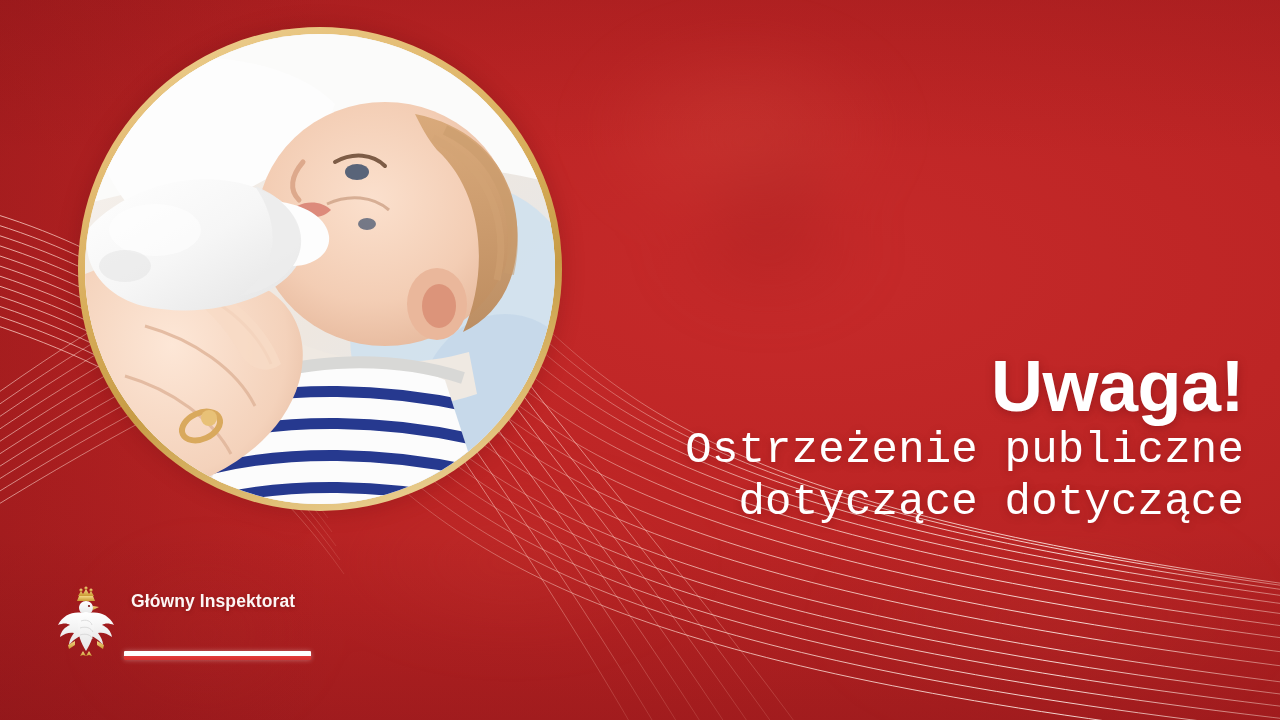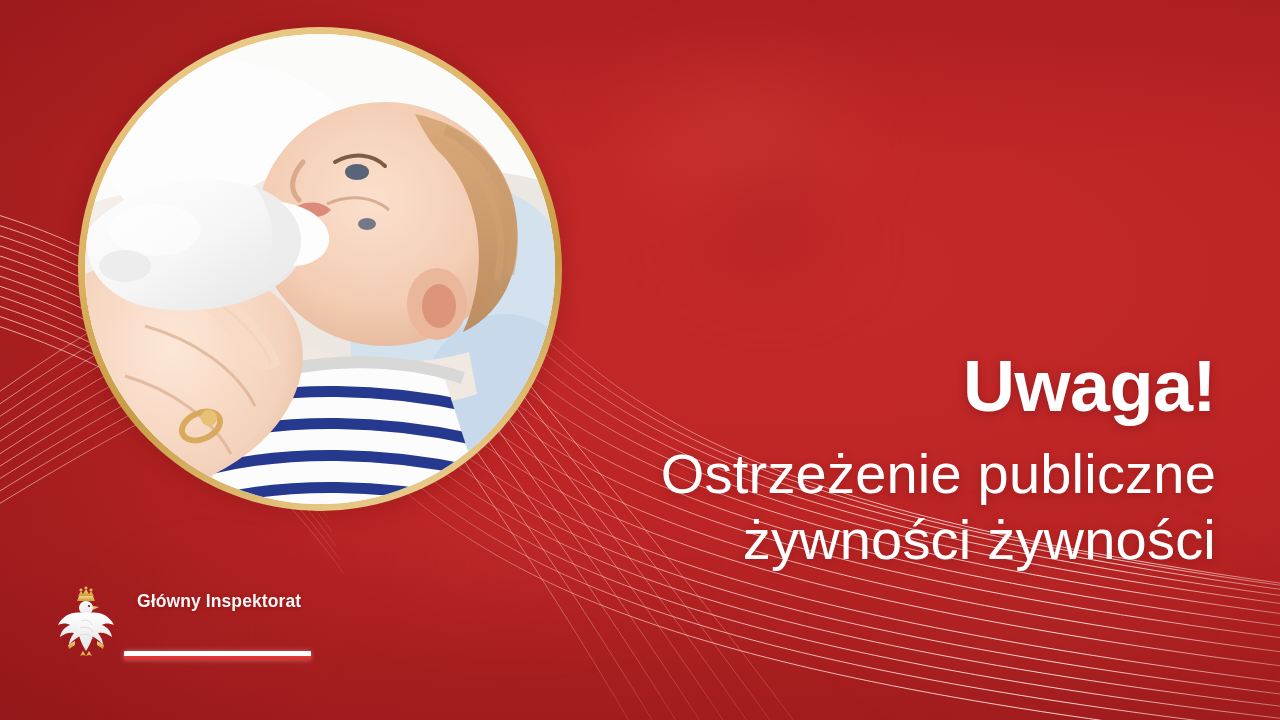--- a/index.html
+++ b/index.html
@@ -59,51 +59,52 @@
     border-radius:50%;
     overflow:hidden;
     position:relative;
     background:#f3ece6;
   }
   .photo-clip svg{position:absolute;inset:0;width:100%;height:100%;display:block;}
 
   
   .headline{
     position:absolute;
-    right:64px;
+    right:36px;
     top:352px;
     width:640px;
     text-align:right;
     color:#ffffff;
   }
   .headline h1{
     margin:0;
     font-size:72px;
     line-height:.96;
     font-weight:bold;
     letter-spacing:-.5px;
     text-shadow:0 2px 10px rgba(90,10,14,.35);
   }
   .headline .sub{
-    margin-top:20px;
-    font-size:56px;
+    margin-top:4px;
+    font-size:44px;
     line-height:1.18;
     font-weight:300;
     letter-spacing:.2px;
     text-shadow:0 2px 9px rgba(90,10,14,.30);
+    font-family:Liberation Mono, monospace;
   }
   .headline .sub div{white-space:nowrap;}
 
   
   .logo{
     position:absolute;
     left:55px;top:585px;
     display:flex;
     align-items:flex-start;
-    gap:20px;
+    gap:14px;
   }
   .logo .eagle{width:62px;height:72px;flex:0 0 auto;}
   .logo .eagle svg{display:block;width:62px;height:72px;}
   .logo .words{padding-top:5px;}
   .logo .words .l{
     color:#fdf6f4;
     font-size:17.5px;
     line-height:1.33;
     font-weight:bold;
     letter-spacing:.1px;
@@ -312,21 +313,21 @@
         <ellipse cx="70" cy="196" rx="46" ry="26" fill="#ffffff" opacity=".55"></ellipse>
         <ellipse cx="40" cy="232" rx="26" ry="16" fill="#e6e6e6" opacity=".6"></ellipse>
       </svg>
     </div>
   </div>
 
   <div class="headline">
     <h1>Uwaga!</h1>
     <div class="sub">
       <div>Ostrzeżenie publiczne</div>
-      <div>żywności żywności</div>
+      <div>dotyczące dotyczące</div>
     </div>
   </div>
 
   <div class="logo">
     <span class="eagle">
       <svg viewBox="0 0 62 72" xmlns="http://www.w3.org/2000/svg">
         <defs>
           <linearGradient id="wh" x1="0" y1="0" x2="0" y2="1">
             <stop offset="0%" stop-color="#ffffff"></stop>
             <stop offset="100%" stop-color="#e6e6e6"></stop>

